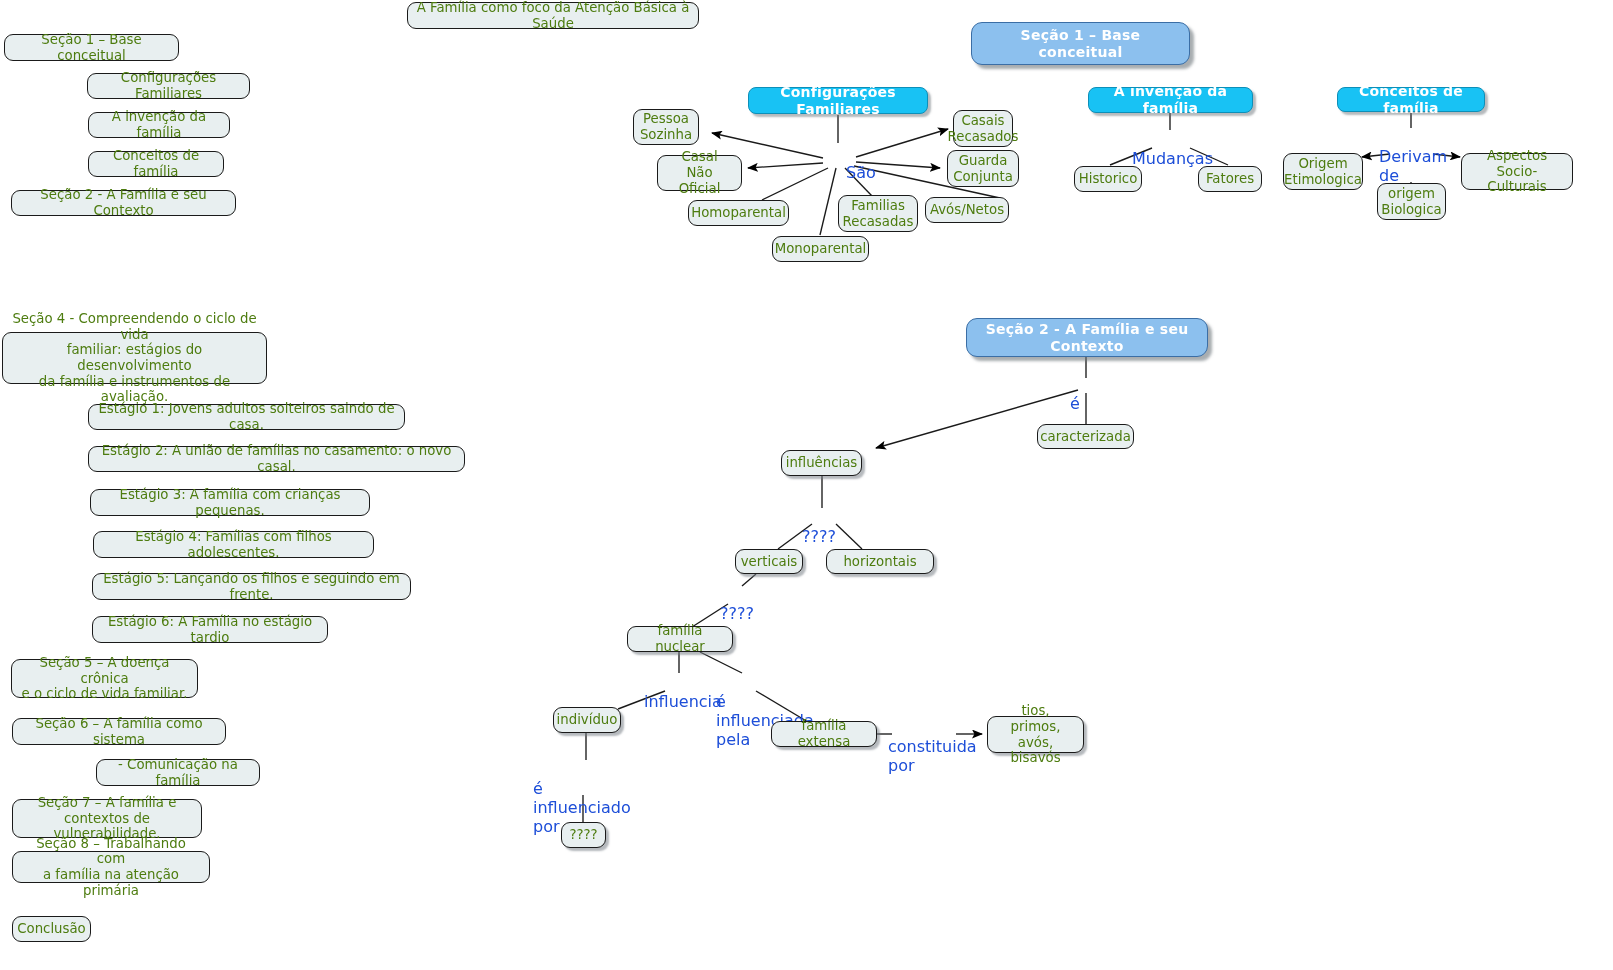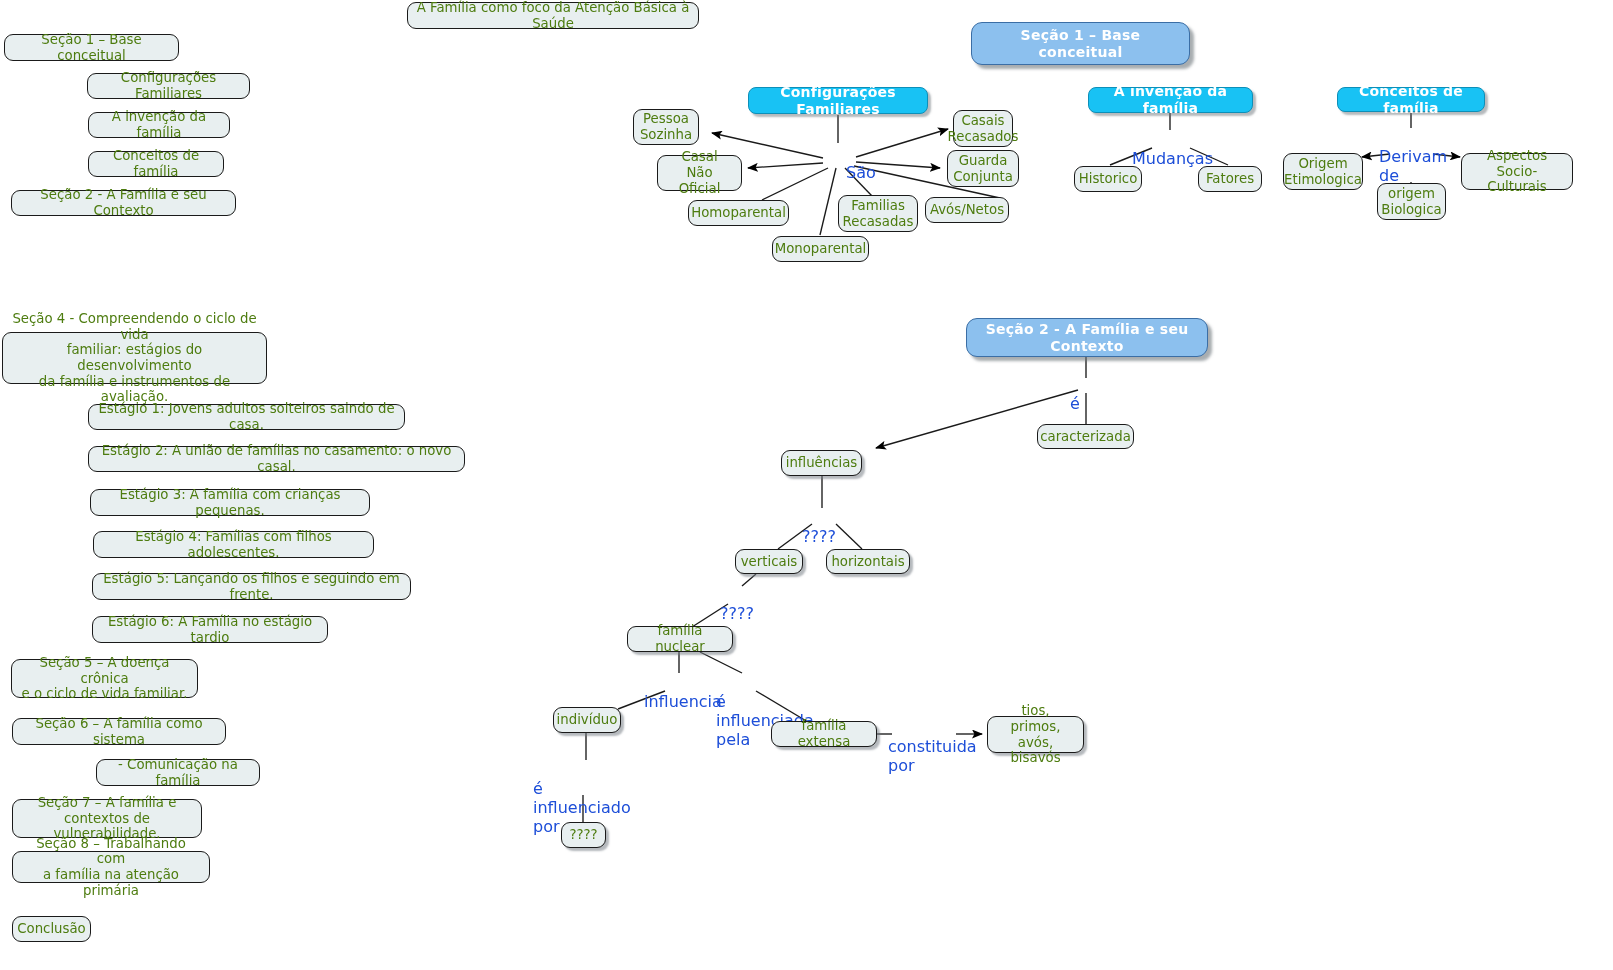--- a/index.html
+++ b/index.html
@@ -281,21 +281,21 @@
 
   <div class="node shadowed" style="left:781px; top:450px; width:81px; height:26px;">
     <span>influências</span>
   </div>
   <div class="lbl" style="left:802px; top:509px; width:42px;">
     <span>????</span>
   </div>
   <div class="node shadowed" style="left:735px; top:549px; width:68px; height:25px;">
     <span>verticais</span>
   </div>
-  <div class="node shadowed" style="left:826px; top:549px; width:84px; height:25px;">
+  <div class="node shadowed" style="left:826px; top:549px; width:108px; height:25px;">
     <span>horizontais</span>
   </div>
   <div class="lbl" style="left:720px; top:586px; width:42px;">
     <span>????</span>
   </div>
   <div class="node shadowed" style="left:627px; top:626px; width:106px; height:26px;">
     <span>família nuclear</span>
   </div>
   <div class="lbl" style="left:644px; top:674px; width:72px;">
     <span>influencia</span>

